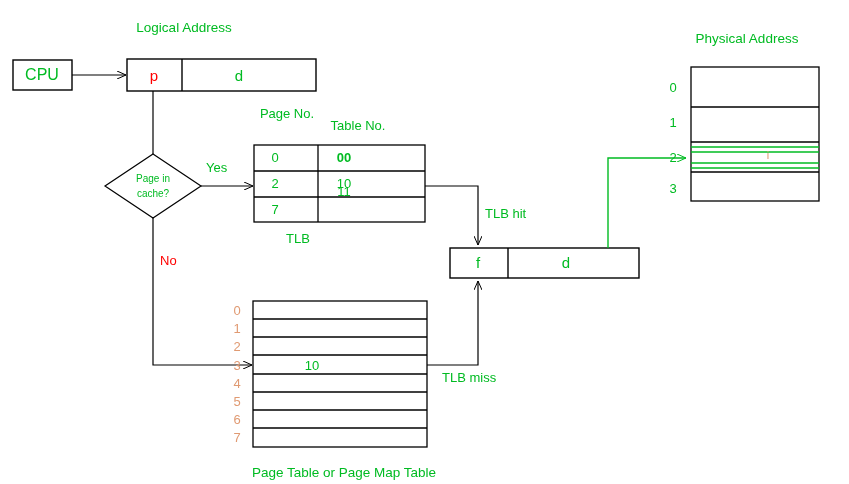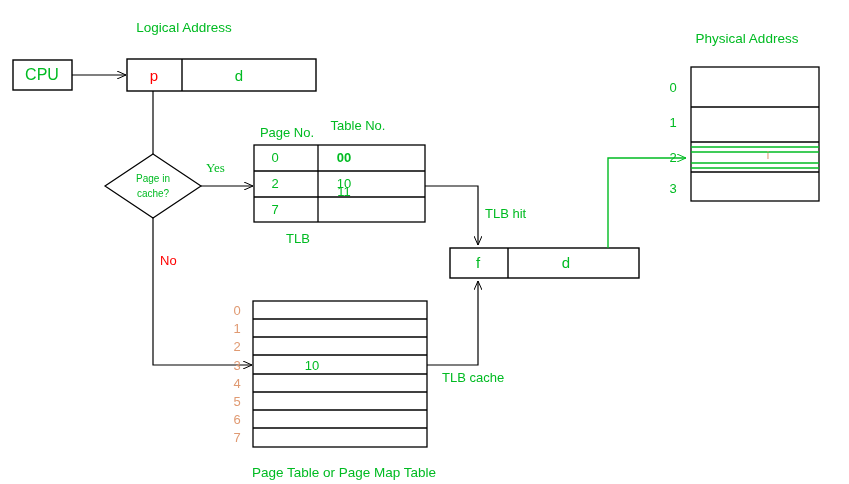--- a/index.html
+++ b/index.html
@@ -118,39 +118,39 @@
   <div class="lbl cpu-text green center" style="left:42px; top:67px;">CPU</div>
 
   <div class="lbl boxtext red center" style="left:154px; top:68px;">p</div>
   <div class="lbl boxtext green center" style="left:239px; top:68px;">d</div>
 
   <div class="lbl diamond-text green center" style="left:153px; top:171px; width:90px;">
     <div>Page in</div>
     <div>cache?</div>
   </div>
 
-  <div class="lbl green" style="left:206px; top:161px;font-family:Liberation Serif, serif;">Yes</div>
+  <div class="lbl green" style="left:206px; top:161px;">Yes</div>
   <div class="lbl red" style="left:160px; top:254px;">No</div>
 
-  <div class="lbl green center" style="left:287px; top:126px;">Page No.</div>
+  <div class="lbl green center" style="left:287px; top:107px;">Page No.</div>
   <div class="lbl green center" style="left:358px; top:119px;">Table No.</div>
 
   <div class="lbl cellnum green center" style="left:275px; top:151px;">0</div>
   <div class="lbl cellnum green center" style="left:344px; top:151px;font-weight:bold;">00</div>
 
   <div class="lbl cellnum green center" style="left:275px; top:177px;">2</div>
   <div class="lbl cellnum green center" style="left:344px; top:177px;">10</div>
 
   <div class="lbl cellnum green center" style="left:275px; top:203px;">7</div>
   <div class="lbl cellnum green center" style="left:344px; top:185px;">11</div>
 
   <div class="lbl green center" style="left:298px; top:232px;">TLB</div>
 
   <div class="lbl green" style="left:485px; top:192px;margin-top:15px;">TLB hit</div>
-  <div class="lbl green" style="left:442px; top:371px;">TLB cache</div>
+  <div class="lbl green" style="left:442px; top:371px;">TLB miss</div>
 
   <div class="lbl cellnum salmon center" style="left:237px; top:304px;">0</div>
   <div class="lbl cellnum salmon center" style="left:237px; top:322px;">1</div>
   <div class="lbl cellnum salmon center" style="left:237px; top:340px;">2</div>
   <div class="lbl cellnum salmon center" style="left:237px; top:359px;">3</div>
   <div class="lbl cellnum salmon center" style="left:237px; top:377px;">4</div>
   <div class="lbl cellnum salmon center" style="left:237px; top:395px;">5</div>
   <div class="lbl cellnum salmon center" style="left:237px; top:413px;">6</div>
   <div class="lbl cellnum salmon center" style="left:237px; top:431px;">7</div>
 

